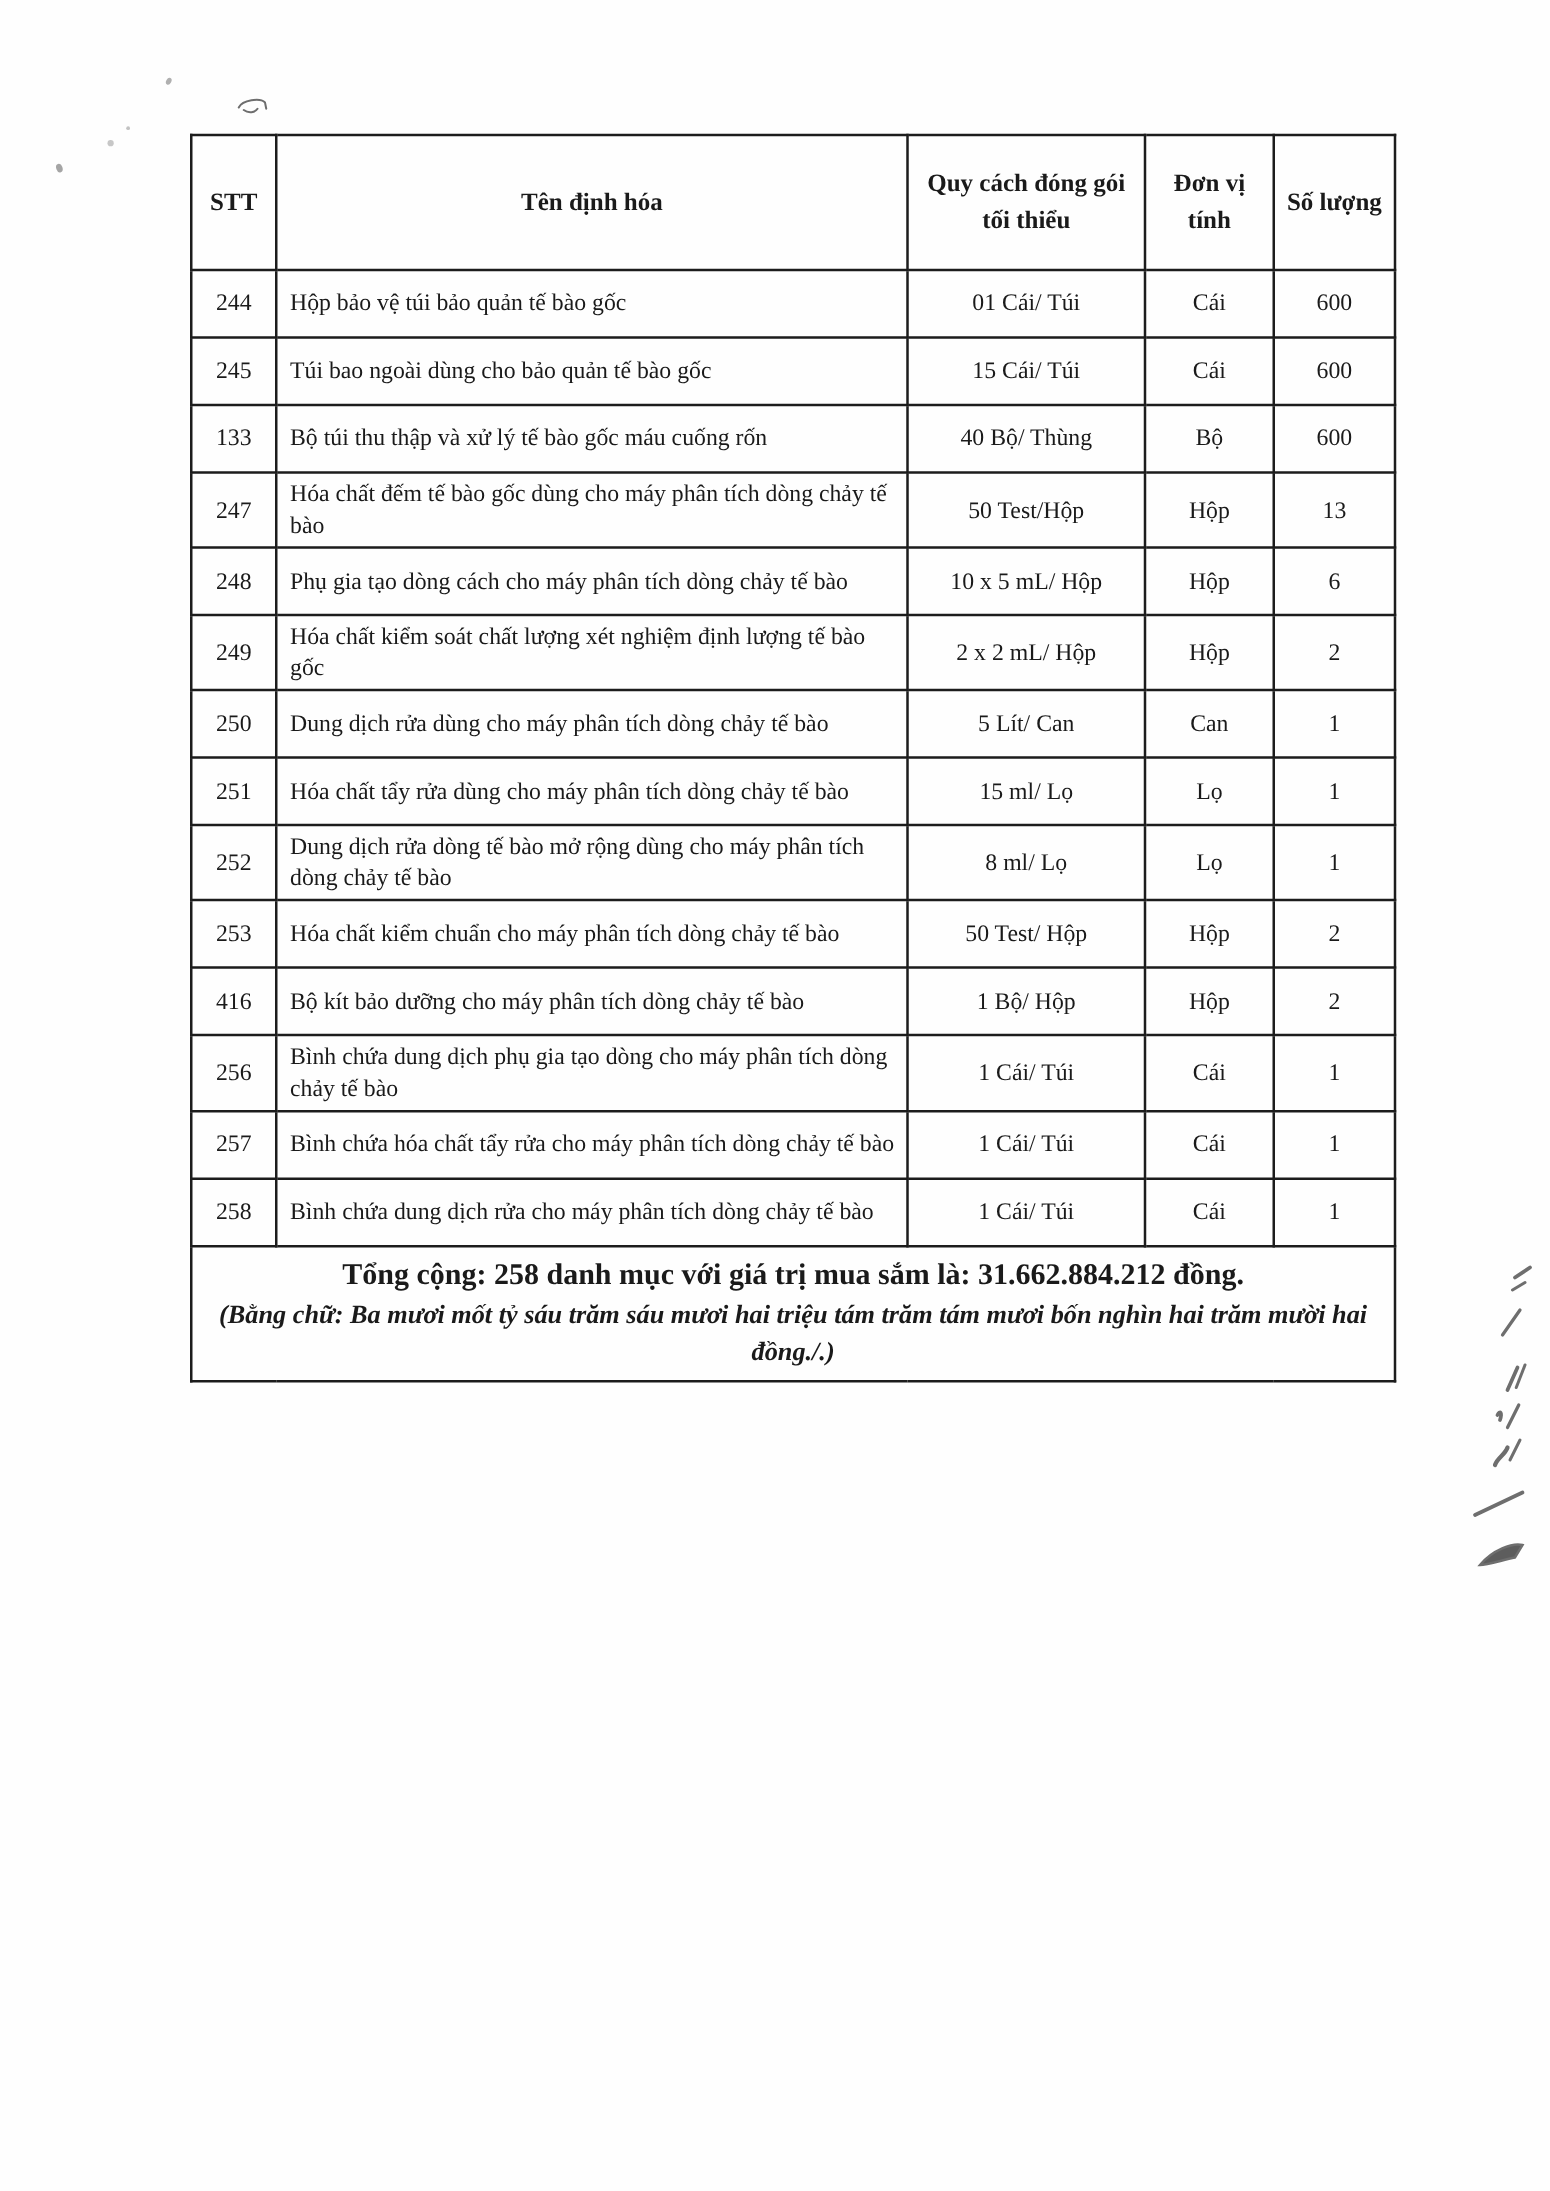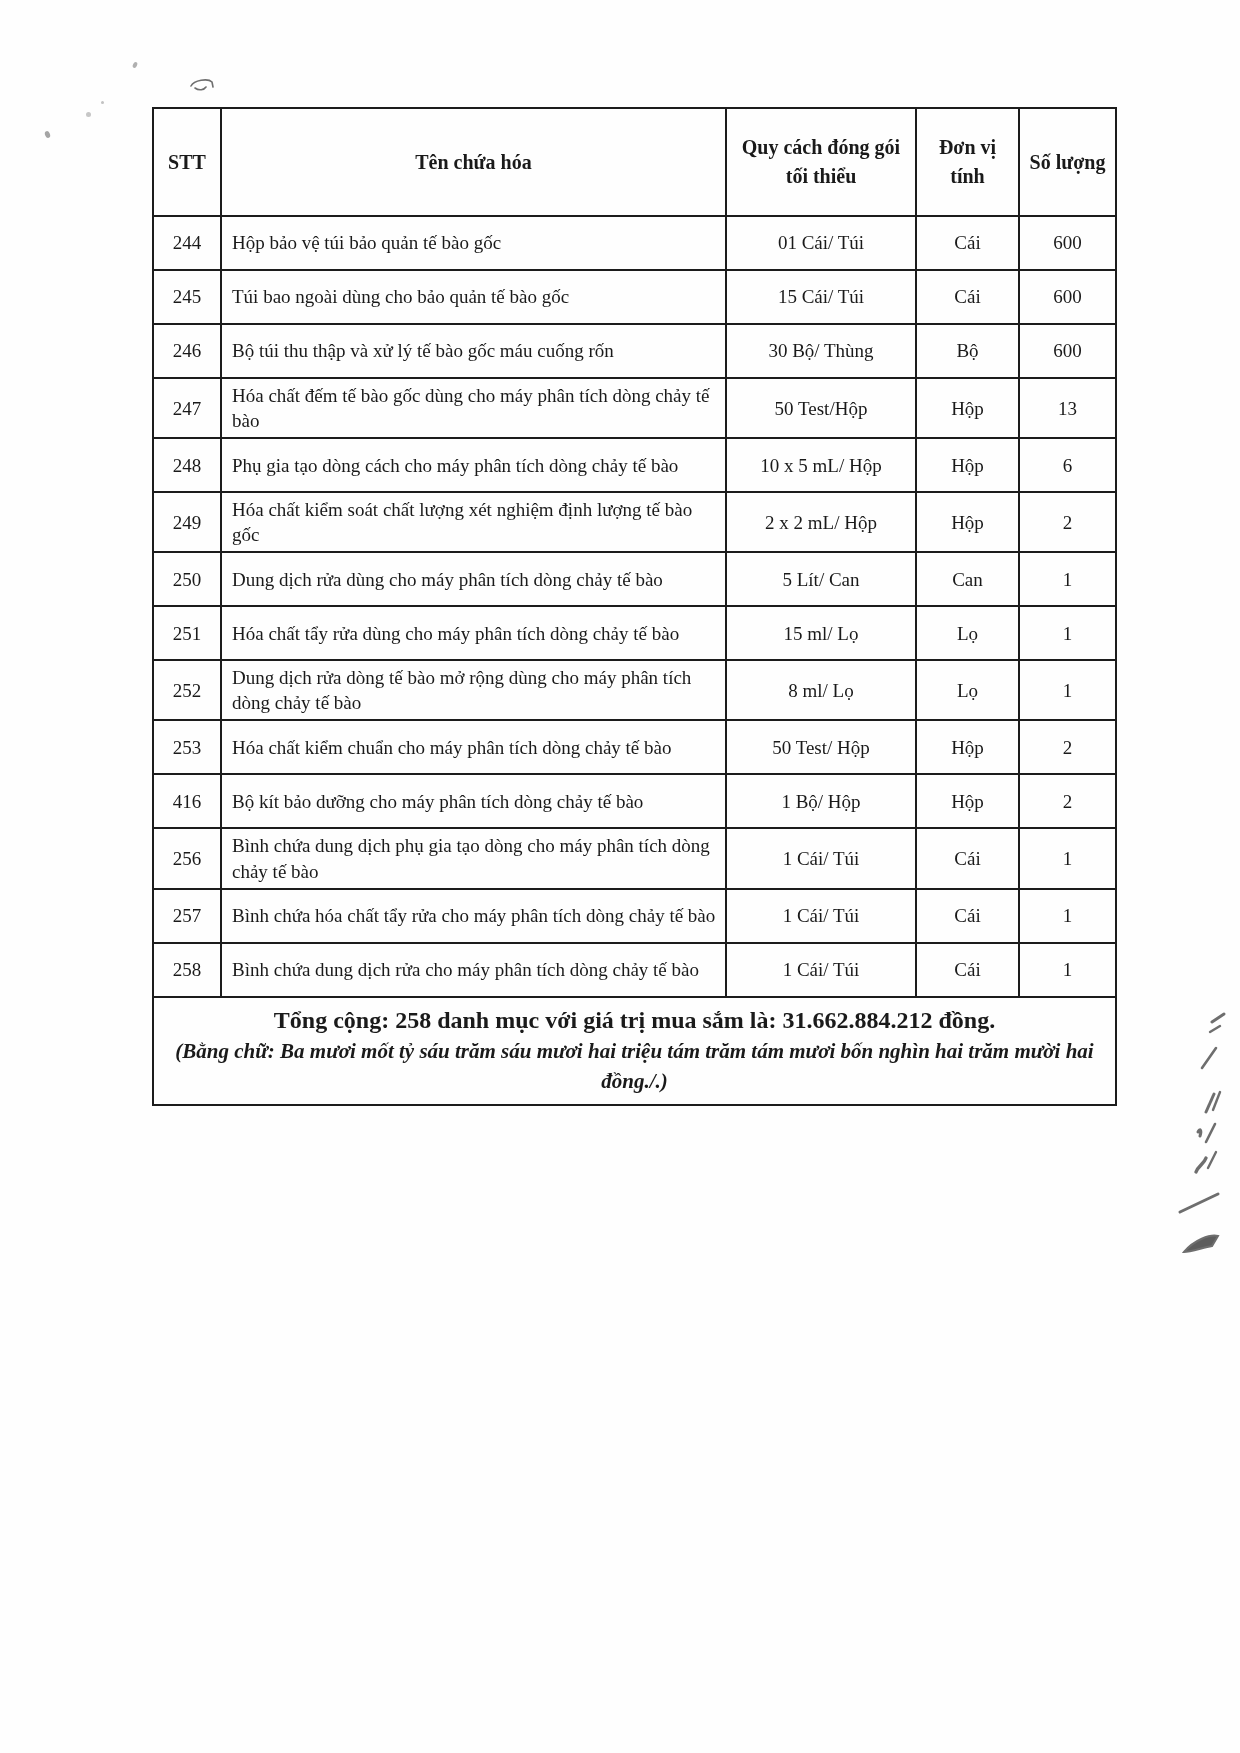--- a/index.html
+++ b/index.html
@@ -78,21 +78,21 @@
       <colgroup>
         <col class="c-stt">
           <col class="c-name">
           <col class="c-pack">
           <col class="c-unit">
           <col class="c-qty">
       </colgroup>
       <thead>
         <tr>
           <th>STT</th>
-          <th>Tên chứa hóa</th>
+          <th>Tên định hóa</th>
           <th>Quy cách đóng gói tối thiểu</th>
           <th>Đơn vị tính</th>
           <th>Số lượng</th>
         </tr>
       </thead>
       <tbody>
           <tr>
             <td class="cell-stt">244</td>
             <td class="cell-name">Hộp bảo vệ túi bảo quản tế bào gốc</td>
             <td class="cell-pack">01 Cái/ Túi</td>
@@ -100,23 +100,23 @@
             <td class="cell-qty">600</td>
           </tr>
           <tr>
             <td class="cell-stt">245</td>
             <td class="cell-name">Túi bao ngoài dùng cho bảo quản tế bào gốc</td>
             <td class="cell-pack">15 Cái/ Túi</td>
             <td class="cell-unit">Cái</td>
             <td class="cell-qty">600</td>
           </tr>
           <tr>
-            <td class="cell-stt">246</td>
+            <td class="cell-stt">133</td>
             <td class="cell-name">Bộ túi thu thập và xử lý tế bào gốc máu cuống rốn</td>
-            <td class="cell-pack">30 Bộ/ Thùng</td>
+            <td class="cell-pack">40 Bộ/ Thùng</td>
             <td class="cell-unit">Bộ</td>
             <td class="cell-qty">600</td>
           </tr>
           <tr>
             <td class="cell-stt">247</td>
             <td class="cell-name">Hóa chất đếm tế bào gốc dùng cho máy phân tích dòng chảy tế bào</td>
             <td class="cell-pack">50 Test/Hộp</td>
             <td class="cell-unit">Hộp</td>
             <td class="cell-qty">13</td>
           </tr>

